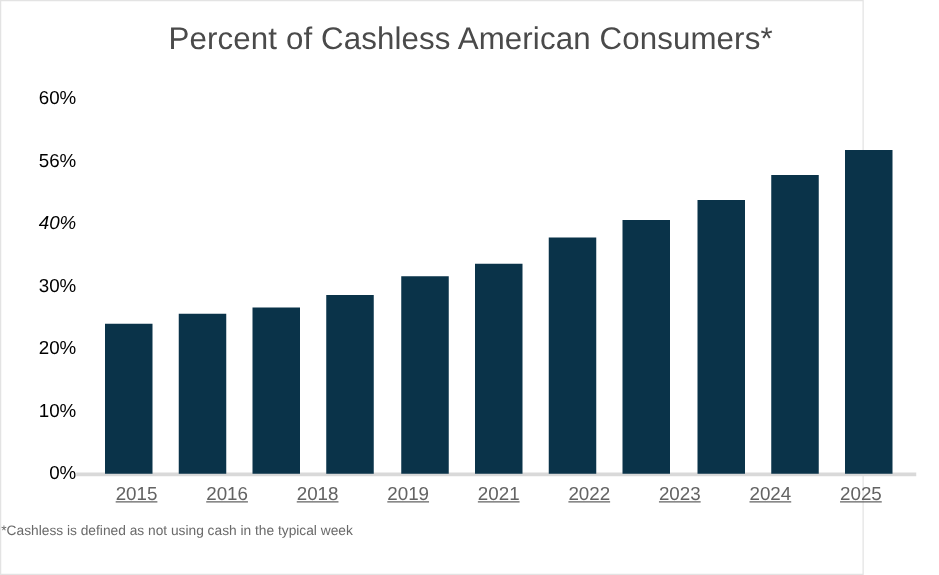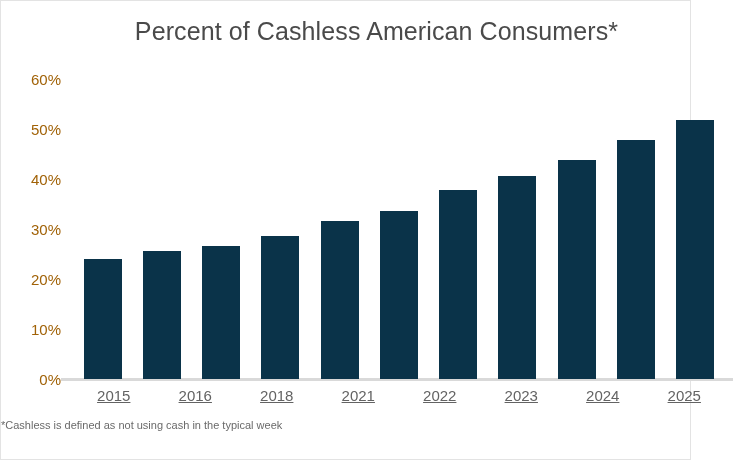--- a/index.html
+++ b/index.html
@@ -44,21 +44,21 @@
     left: 0;
     top: 78px;
     width: 72px;
     height: 300px;
   }
   .y-tick-label {
     position: absolute;
     right: 12px;
     transform: translateY(-50%);
     font-size: 15px;
-    color: #a16207;
+    color: #000000;
     white-space: nowrap;
     text-align: right;
   }
 
   
   #axis-line {
     position: absolute;
     left: 60px;
     top: 377px;
     width: 672px;
@@ -127,22 +127,22 @@
 
 <div id="chart-frame">
 
   <div id="chart-title">Percent of Cashless American Consumers*</div>
 
   <div id="y-axis">
       <div class="y-tick-label" style="top: 300px;">0%</div>
       <div class="y-tick-label" style="top: 250px;">10%</div>
       <div class="y-tick-label" style="top: 200px;">20%</div>
       <div class="y-tick-label" style="top: 150px;">30%</div>
-      <div class="y-tick-label" style="top: 100px;">40%</div>
-      <div class="y-tick-label" style="top: 50px;">50%</div>
+      <div class="y-tick-label" style="top: 100px; font-style: italic;">40%</div>
+      <div class="y-tick-label" style="top: 50px;">56%</div>
       <div class="y-tick-label" style="top: 0px;">60%</div>
     </div>
 
   <div id="axis-line"></div>
 
   <div id="bars-layer">
       <div class="bar-slot">
         <div class="bar" title="2015: 24%" style="height: 120px; background: rgb(10, 51, 73);"></div>
       </div>
       <div class="bar-slot">
@@ -174,20 +174,21 @@
       </div>
       <div class="bar-slot">
         <div class="bar" title="2025: 51.8%" style="height: 259px; background: rgb(10, 51, 73);"></div>
       </div>
     </div>
 
   <div id="x-axis">
       <div class="x-tick-label">2015</div>
       <div class="x-tick-label">2016</div>
       <div class="x-tick-label">2018</div>
+      <div class="x-tick-label">2019</div>
       <div class="x-tick-label">2021</div>
       <div class="x-tick-label">2022</div>
       <div class="x-tick-label">2023</div>
       <div class="x-tick-label">2024</div>
       <div class="x-tick-label">2025</div>
     </div>
 
   <div id="footnote">*Cashless is defined as not using cash in the typical week</div>
 
 </div>

